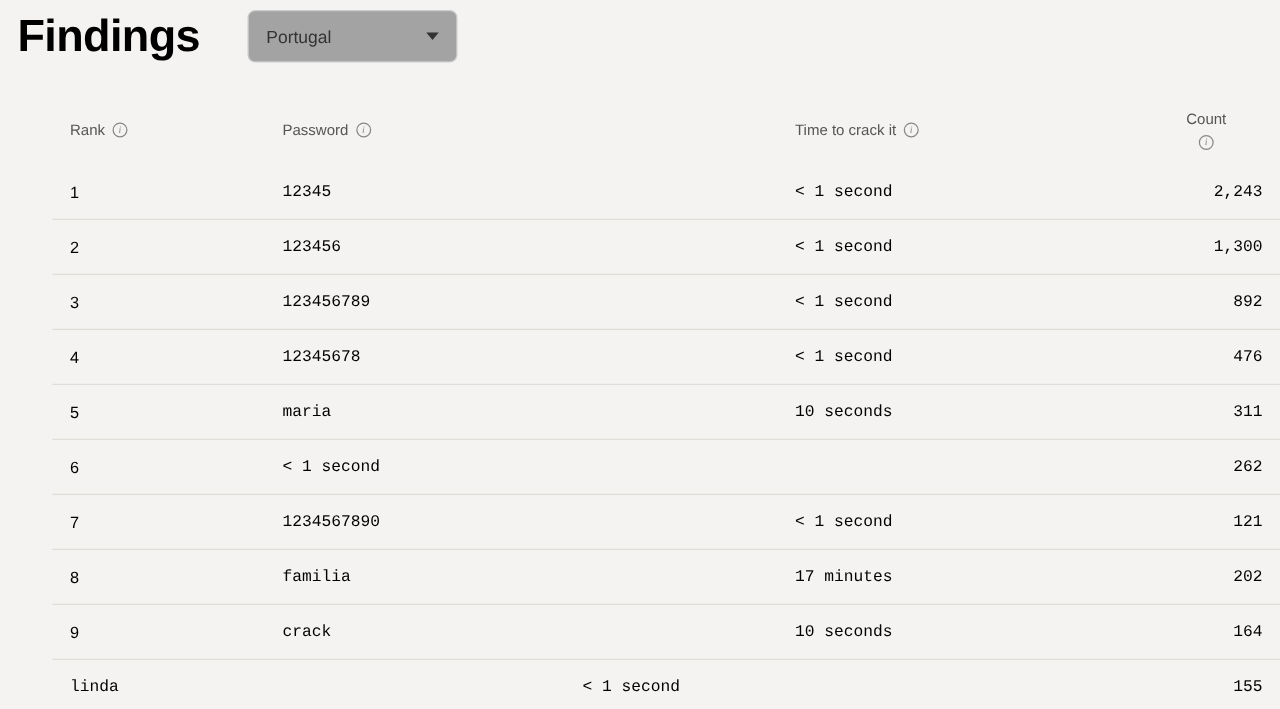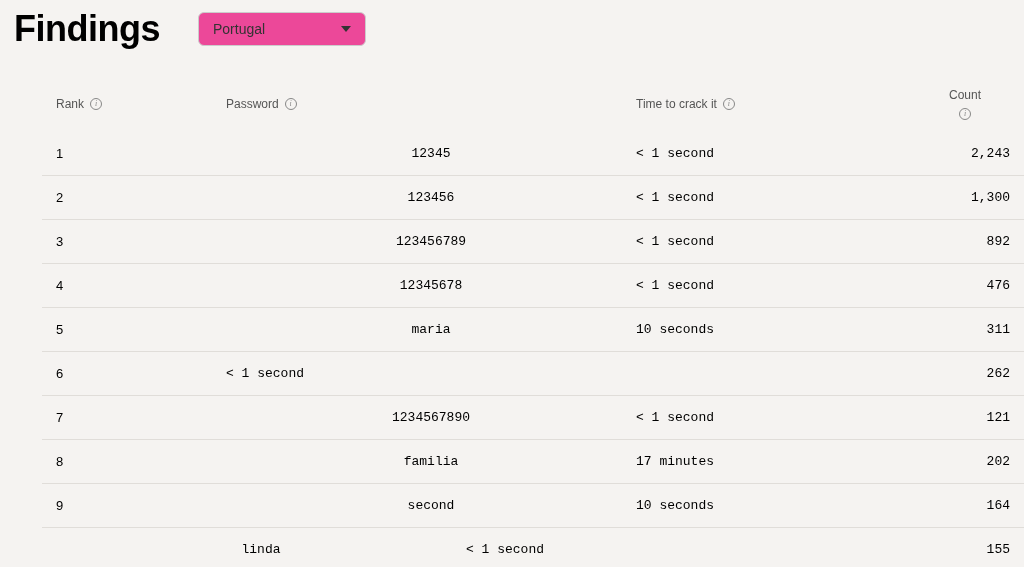--- a/index.html
+++ b/index.html
@@ -10,38 +10,37 @@
     body {
       font-family: -apple-system, BlinkMacSystemFont, "Segoe UI", Helvetica, Arial, sans-serif;
       background: #f5f3f1;
       color: #000;
       width: 1024px;
       height: 567px;
       overflow: hidden;
     }
     .header {
       display: flex;
-      align-items: center;
       gap: 38px;
       padding: 8px 14px 20px 14px;
     }
     .title {
       font-size: 36px;
       font-weight: 700;
       letter-spacing: -0.5px;
     }
     .dropdown {
       display: flex;
       align-items: center;
       justify-content: space-between;
       border: 1px solid #ccc;
       border-radius: 6px;
       padding: 8px 14px;
       width: 168px;
-      background: #ec4899;
+      background: #a3a3a3;
       cursor: pointer;
       font-size: 14px;
     }
     .dropdown-label {
       color: #333;
     }
     .chevron {
       width: 0;
       height: 0;
       border-left: 5px solid transparent;
@@ -66,21 +65,20 @@
       align-items: center;
     }
     .col-rank {
       width: 170px;
       flex-shrink: 0;
     }
     .col-password {
       width: 410px;
       flex-shrink: 0;
       font-family: "Menlo", "Consolas", "Courier New", monospace;
-      text-align: center;
     }
     .col-time {
       flex: 1;
       font-family: "Menlo", "Consolas", "Courier New", monospace;
     }
     .col-count {
       width: 90px;
       flex-shrink: 0;
       text-align: right;
       font-family: "Menlo", "Consolas", "Courier New", monospace;
@@ -187,21 +185,21 @@
         <div class="col-count">121</div>
       </div>
       <div class="tbody-row">
         <div class="col-rank">8</div>
         <div class="col-password">familia</div>
         <div class="col-time">17 minutes</div>
         <div class="col-count">202</div>
       </div>
       <div class="tbody-row">
         <div class="col-rank">9</div>
-        <div class="col-password">second</div>
+        <div class="col-password">crack</div>
         <div class="col-time">10 seconds</div>
         <div class="col-count">164</div>
       </div>
       <div class="tbody-row">
         <div class="col-password">linda</div>
         <div class="col-time">&lt; 1 second</div>
         <div class="col-count">155</div>
       </div>
     </div>
 </div>

